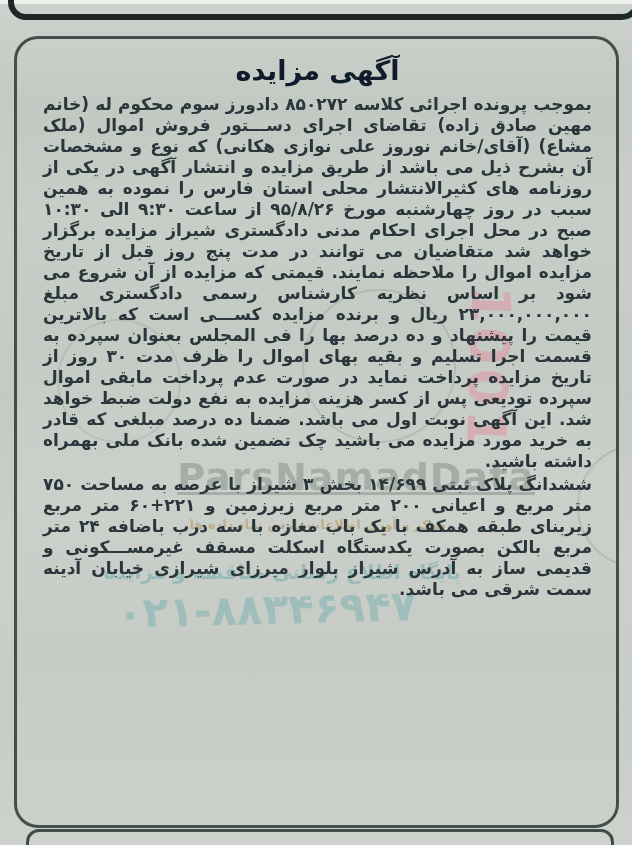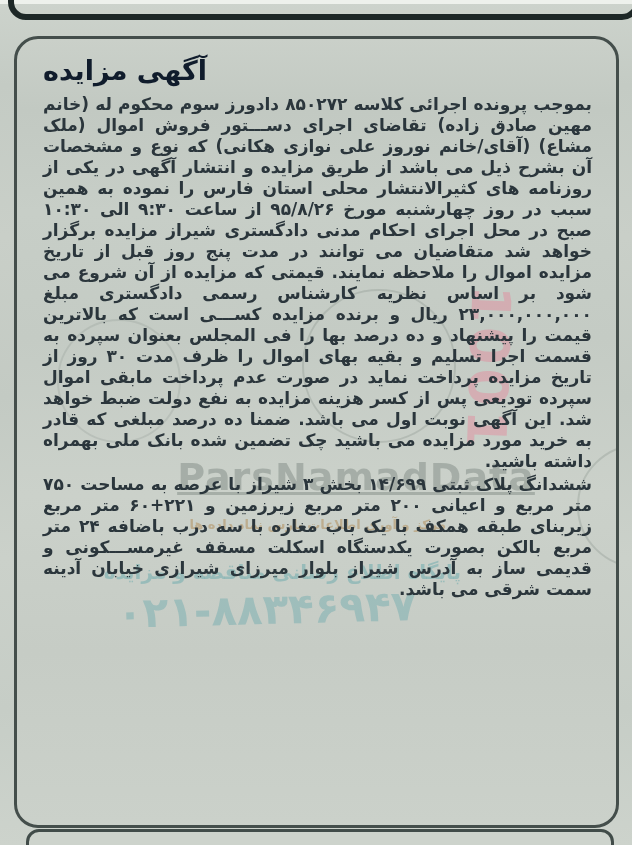--- a/index.html
+++ b/index.html
@@ -62,21 +62,21 @@
     position:absolute;left:100px;top:546px;direction:ltr;
     font-size:42px;font-weight:bold;letter-spacing:3px;
     transform:rotate(-1.5deg);
     color:rgba(118,174,176,0.50);
   }
   .content{
     position:relative;z-index:2;direction:rtl;
     padding:10px 24px 0 26px;
   }
   .title{
-    margin:6px 0 8px 0;text-align:left;
+    margin:6px 0 8px 0;text-align:center;
     font-size:27px;font-weight:bold;color:#101c2c;
     letter-spacing:0;
   }
   .body-text{
     margin:0;color:#2b363c;font-weight:bold;
     font-size:17px;line-height:21px;
     text-align:justify;text-align-last:right;
   }
   .body-text + .body-text{margin-top:2px;}
 </style>

